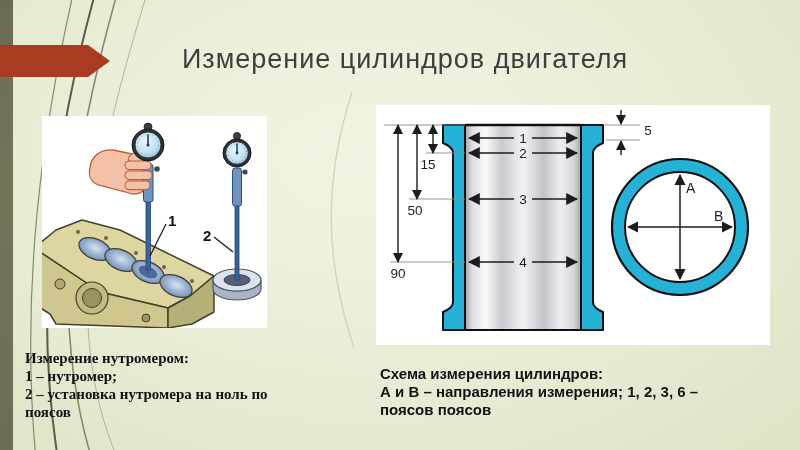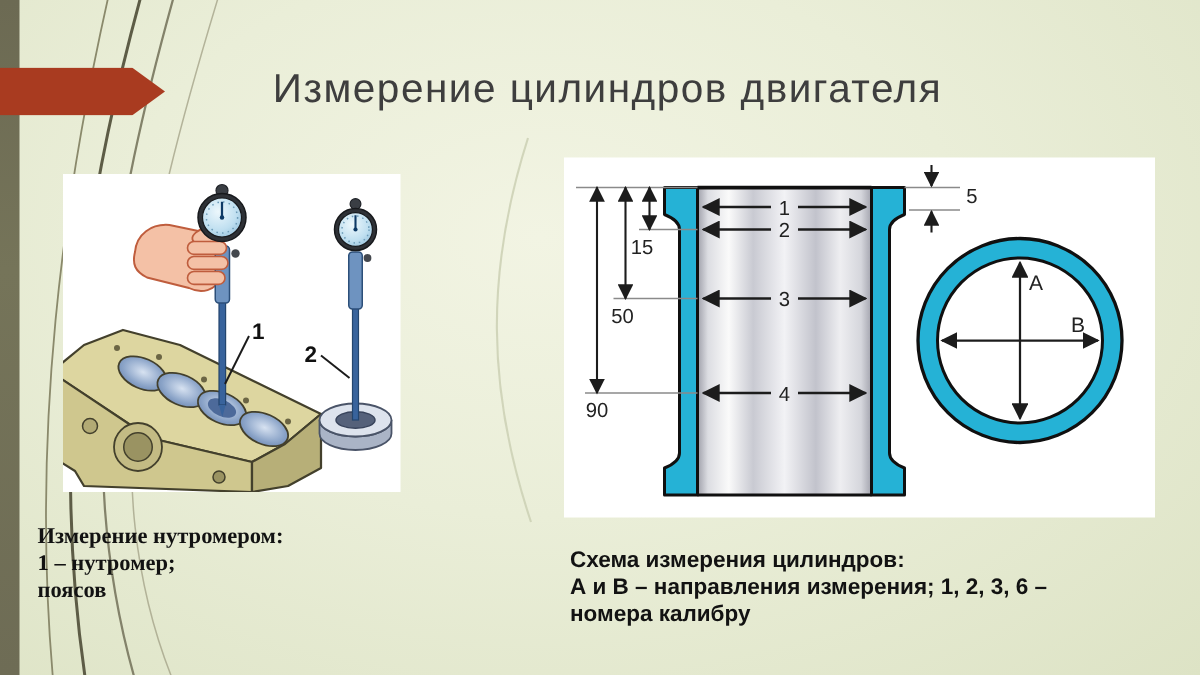--- a/index.html
+++ b/index.html
@@ -223,22 +223,23 @@
         <line x1="252" y1="122" x2="356" y2="122" stroke="#1c1c1c" stroke-width="1.5" marker-start="url(#arr)" marker-end="url(#arr)"></line>
         <text x="310" y="88" font-size="14" fill="#222">А</text>
         <text x="338" y="116" font-size="14" fill="#222">В</text>
       </g>
     </svg>
   </div>
 
   <div class="caption caption-left">
     <div>Измерение нутромером:</div>
     <div>1 – нутромер;</div>
+    <div>2 – установка нутромера на ноль по</div>
     <div>поясов</div>
   </div>
 
   <div class="caption caption-right">
     <div>Схема измерения цилиндров:</div>
     <div>А и В – направления измерения; 1, 2, 3, 6 –</div>
-    <div>номера калибру</div>
+    <div>поясов поясов</div>
   </div>
 
 </div>
 
 </body></html>

